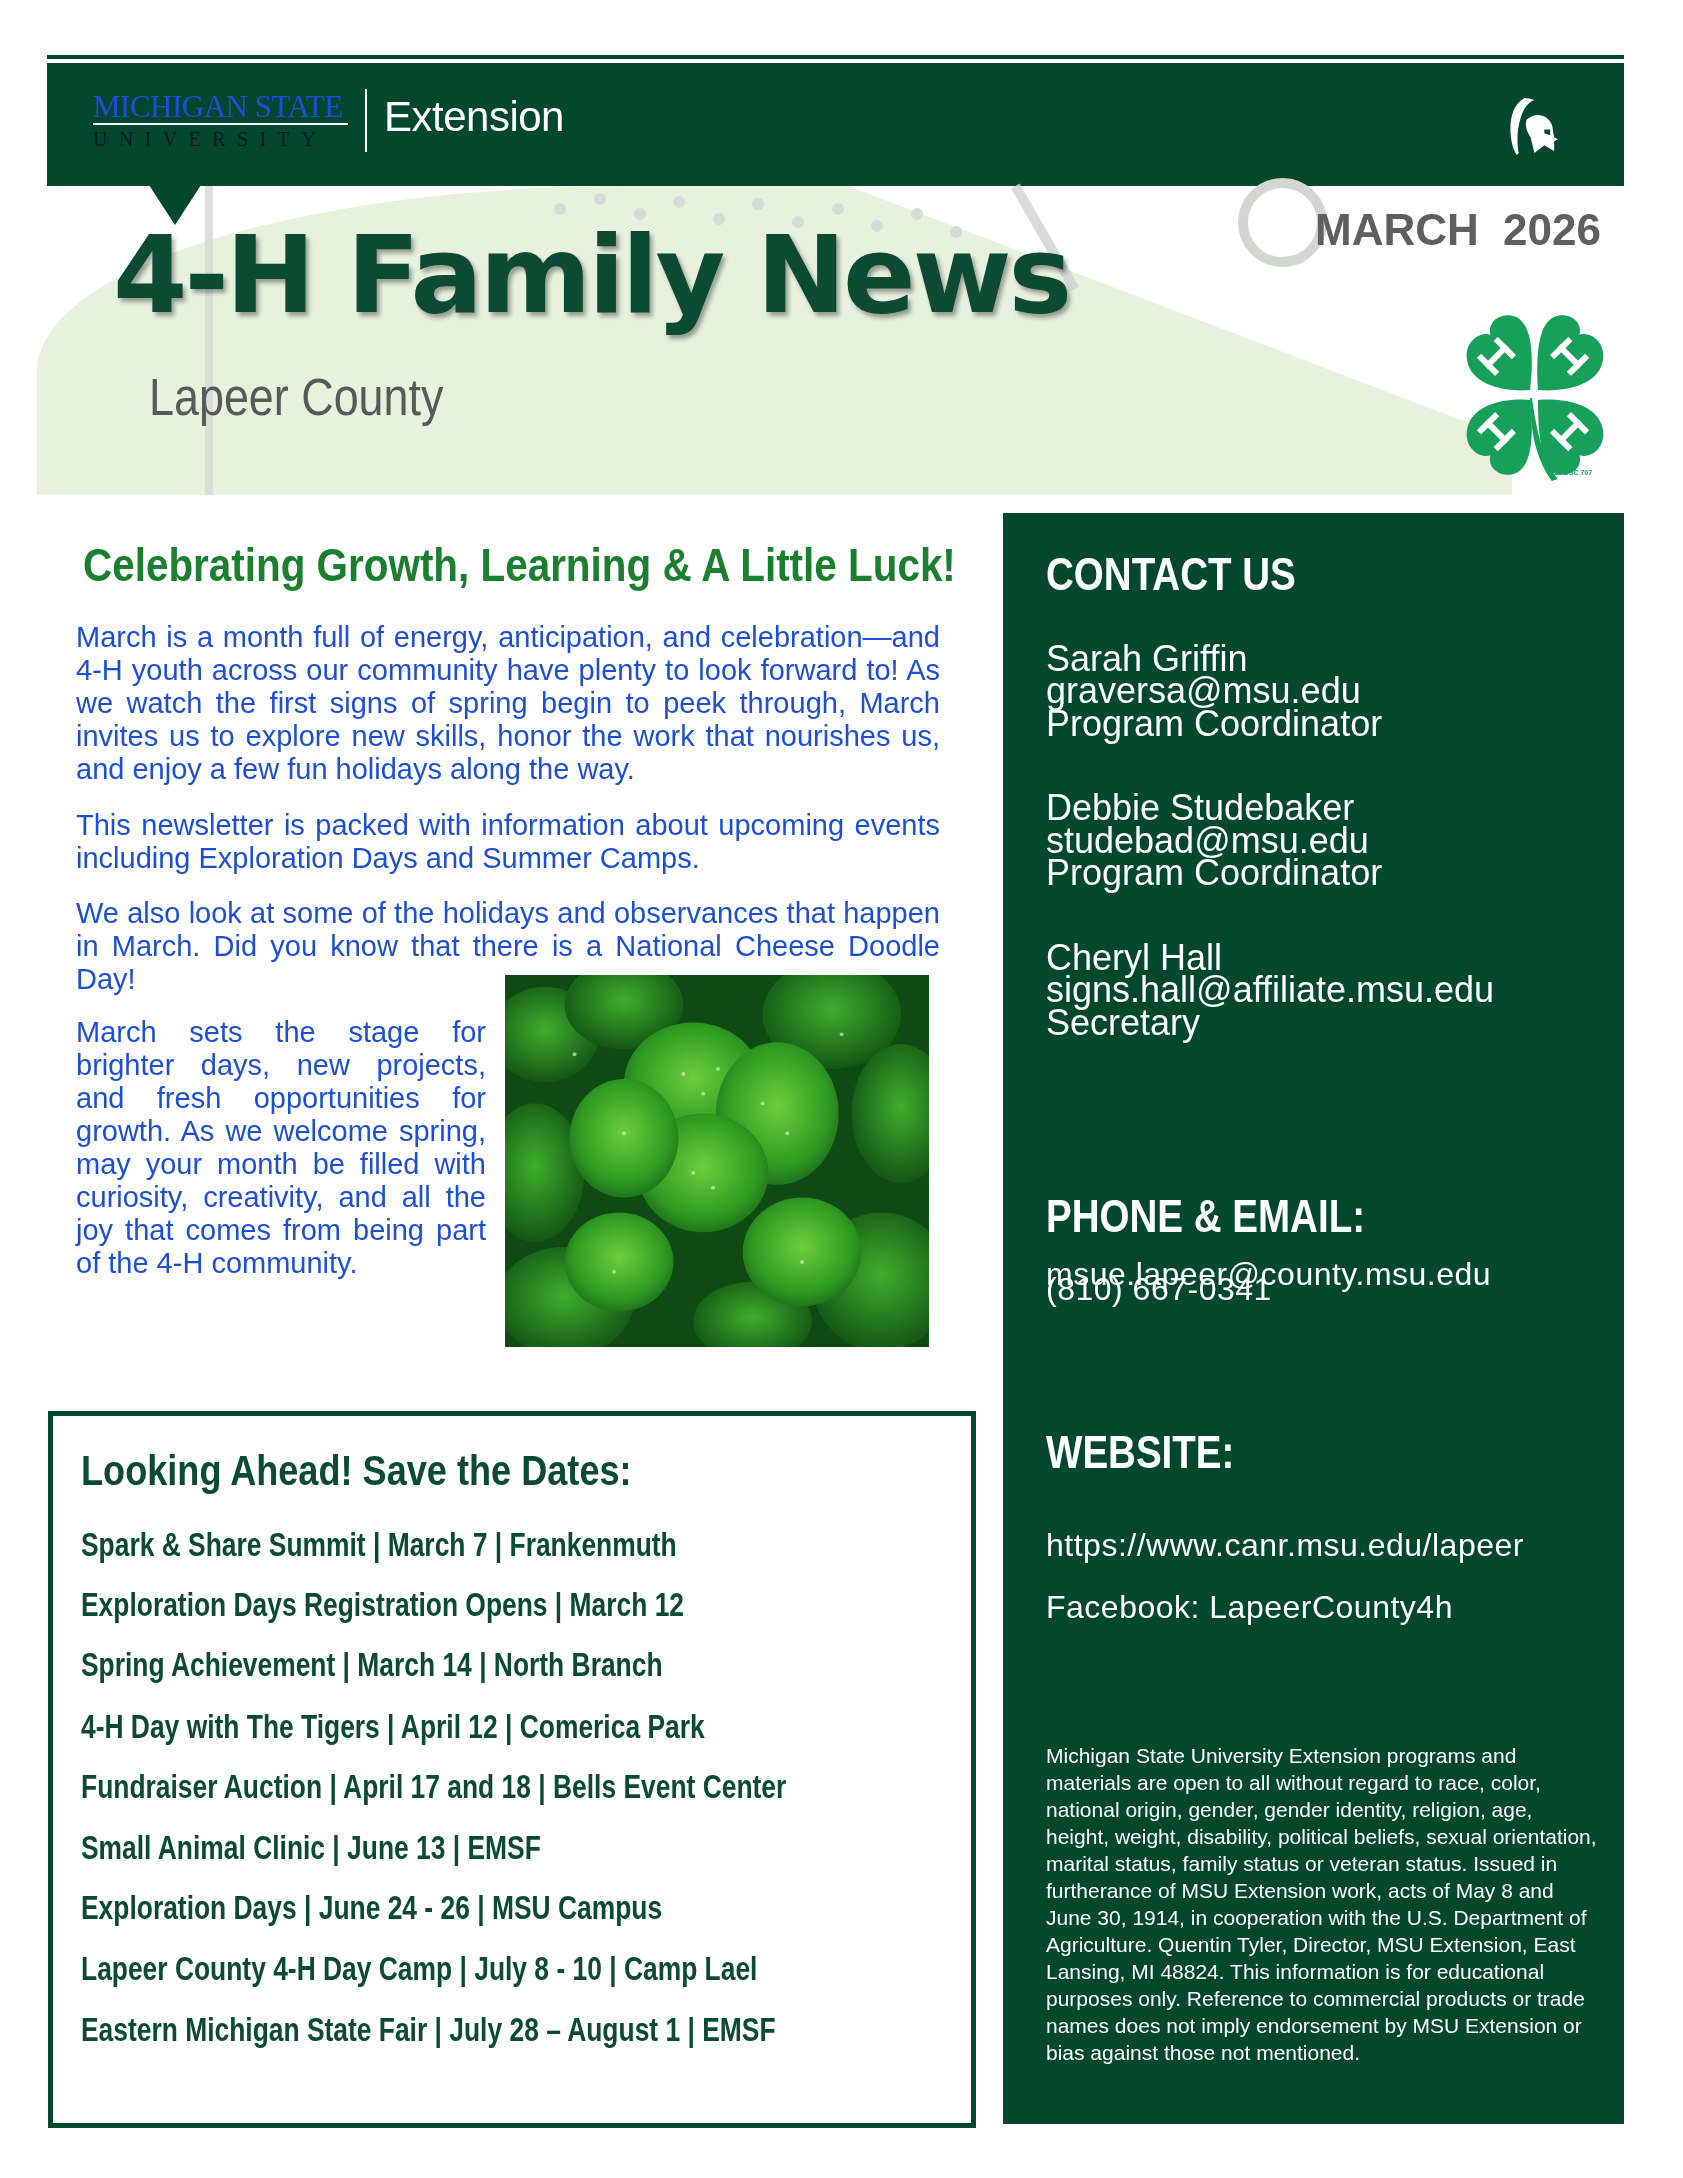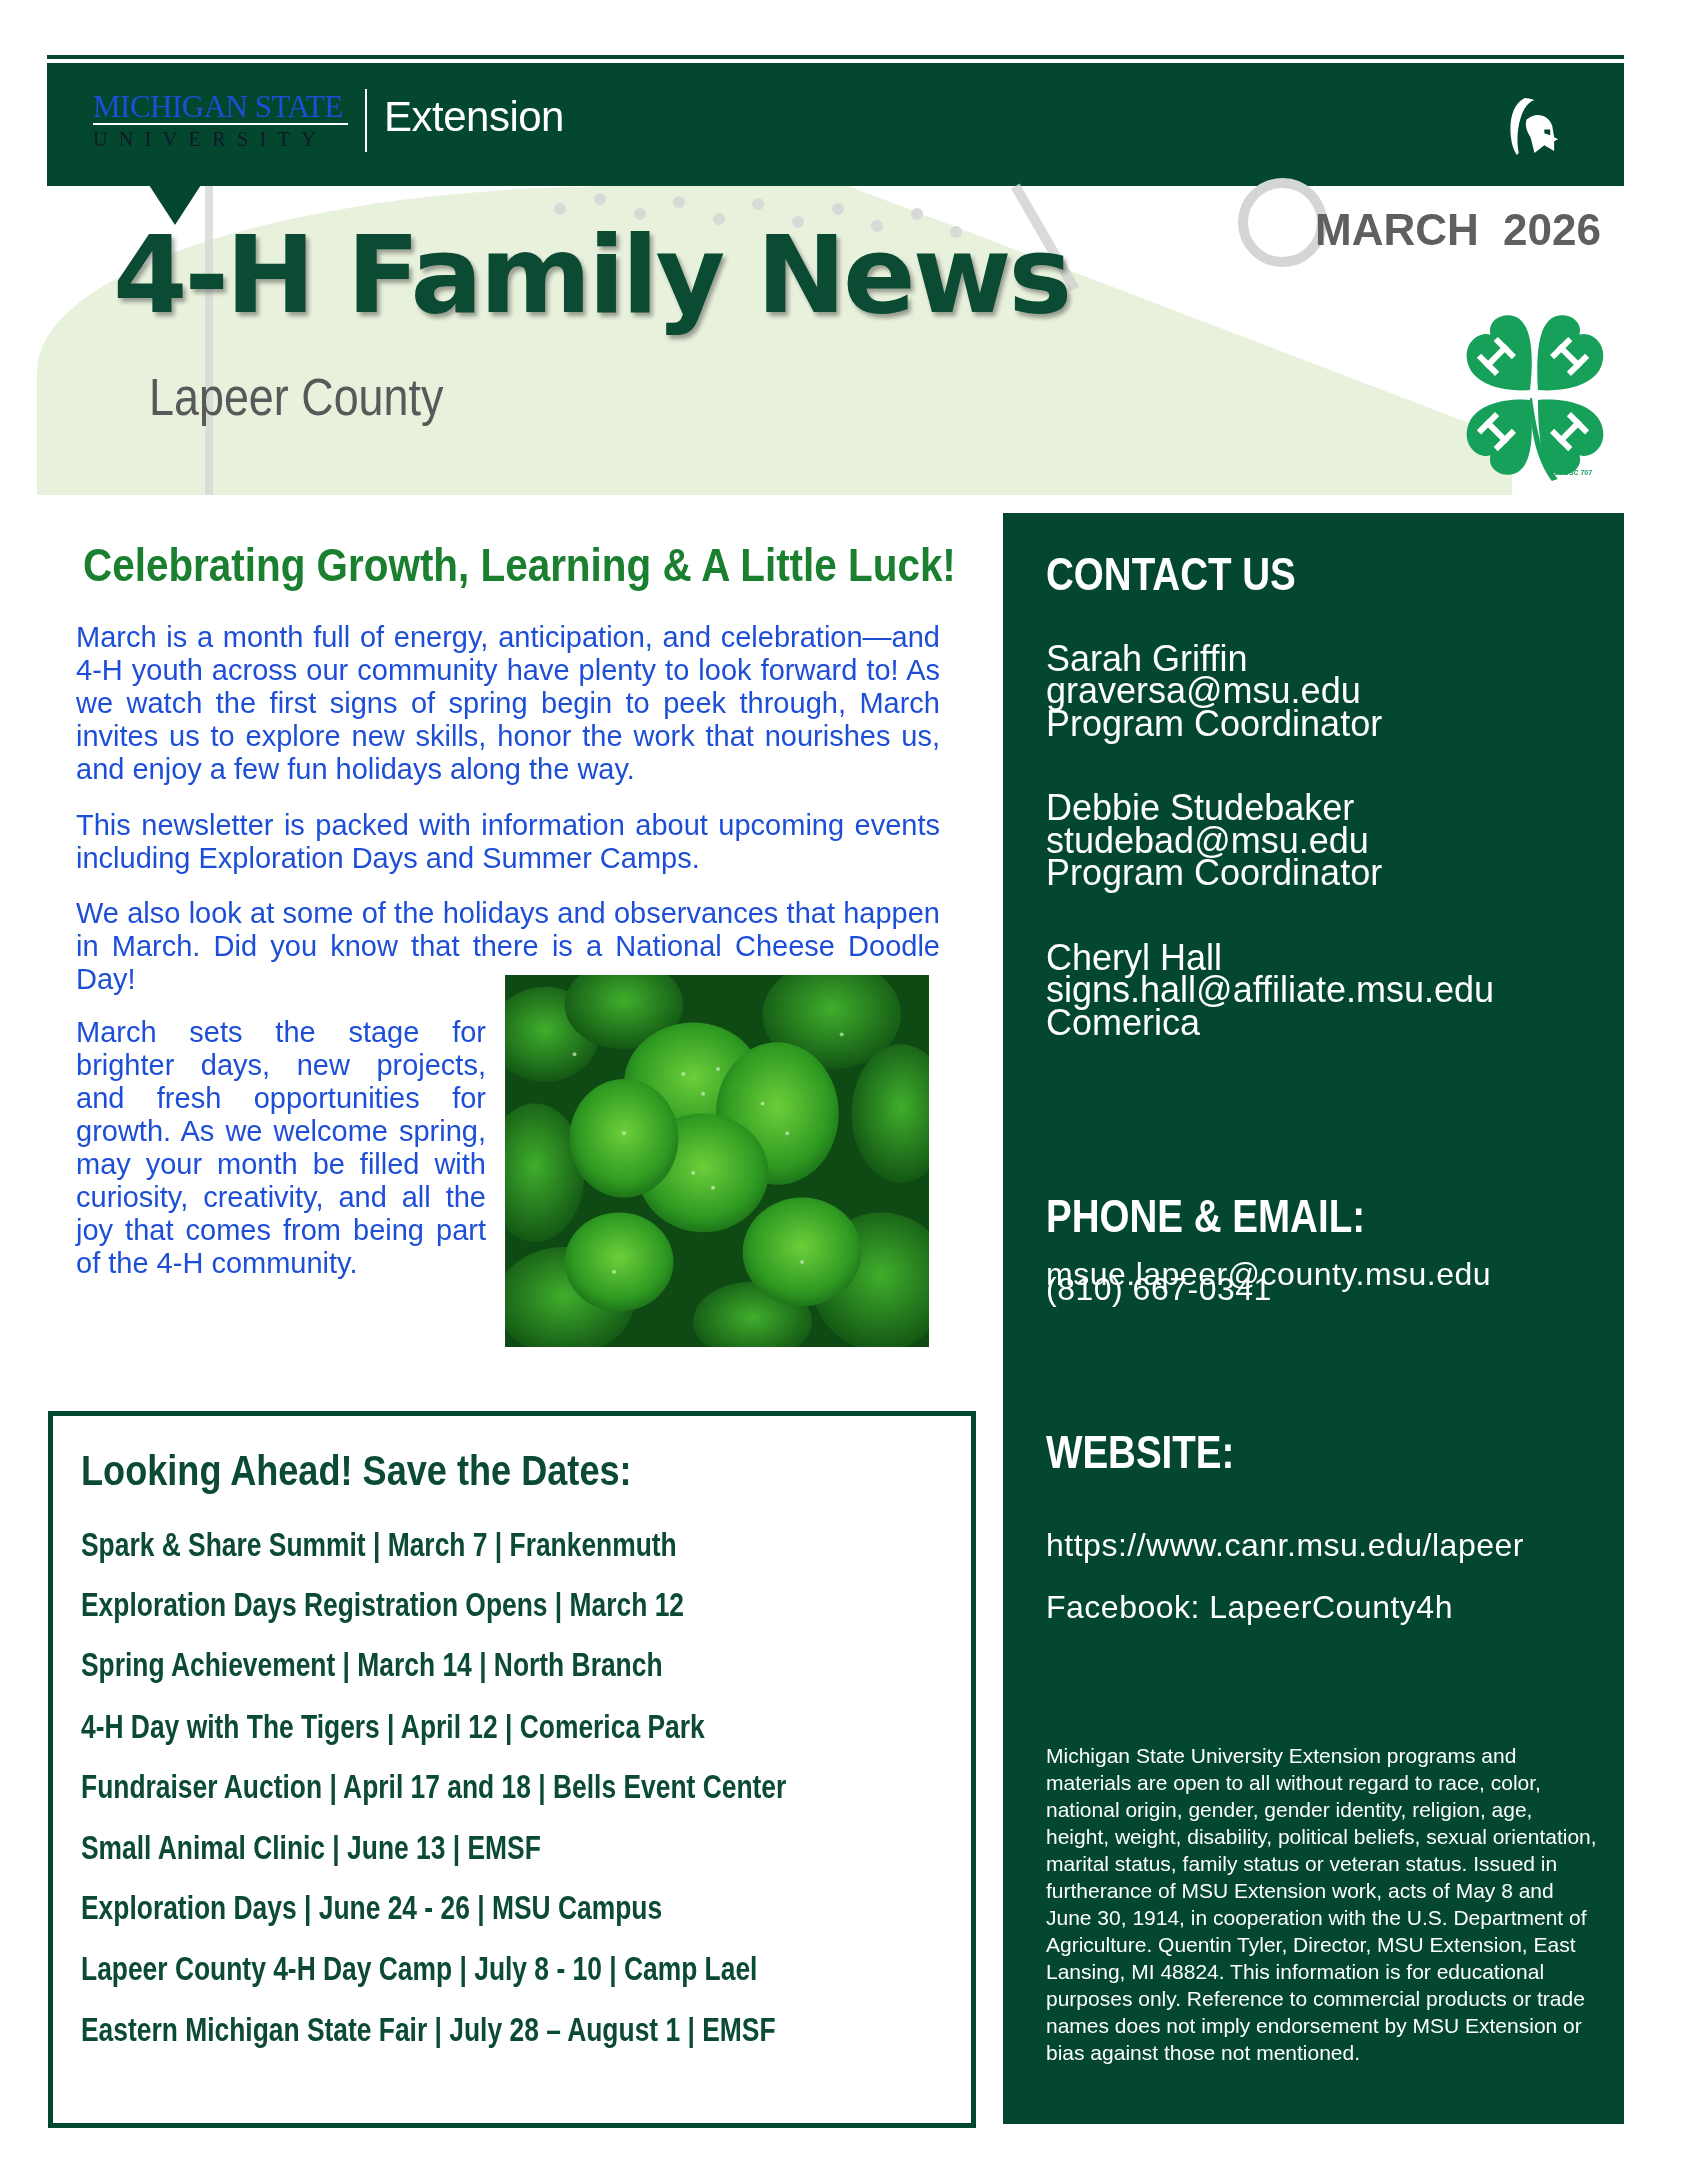--- a/index.html
+++ b/index.html
@@ -194,21 +194,21 @@
 <div class="abs sb-t" style="top:642px">Sarah Griffin</div>
 <div class="abs sb-t" style="top:674px">graversa@msu.edu</div>
 <div class="abs sb-t" style="top:707px">Program Coordinator</div>
 
 <div class="abs sb-t" style="top:791px">Debbie Studebaker</div>
 <div class="abs sb-t" style="top:824px">studebad@msu.edu</div>
 <div class="abs sb-t" style="top:856px">Program Coordinator</div>
 
 <div class="abs sb-t" style="top:941px">Cheryl Hall</div>
 <div class="abs sb-t" style="top:973px">signs.hall@affiliate.msu.edu</div>
-<div class="abs sb-t" style="top:1006px">Comerica</div>
+<div class="abs sb-t" style="top:1006px">Secretary</div>
 
 <div class="abs sb-h" style="top:1192px">PHONE &amp; EMAIL:</div>
 <div class="abs sb-s" style="top:1273px">(810) 667-0341</div>
 <div class="abs sb-s" style="top:1258px">msue.lapeer@county.msu.edu</div>
 
 <div class="abs sb-h" style="top:1428px">WEBSITE:</div>
 <div class="abs sb-s" style="top:1529px">https://www.canr.msu.edu/lapeer</div>
 <div class="abs sb-s" style="top:1591px">Facebook: LapeerCounty4h</div>
 
 <div class="abs disclaimer">Michigan State University Extension programs and materials are open to all without regard to race, color, national origin, gender, gender identity, religion, age, height, weight, disability, political beliefs, sexual orientation, marital status, family status or veteran status. Issued in furtherance of MSU Extension work, acts of May 8 and June 30, 1914, in cooperation with the U.S. Department of Agriculture. Quentin Tyler, Director, MSU Extension, East Lansing, MI 48824. This information is for educational purposes only. Reference to commercial products or trade names does not imply endorsement by MSU Extension or bias against those not mentioned.</div>

